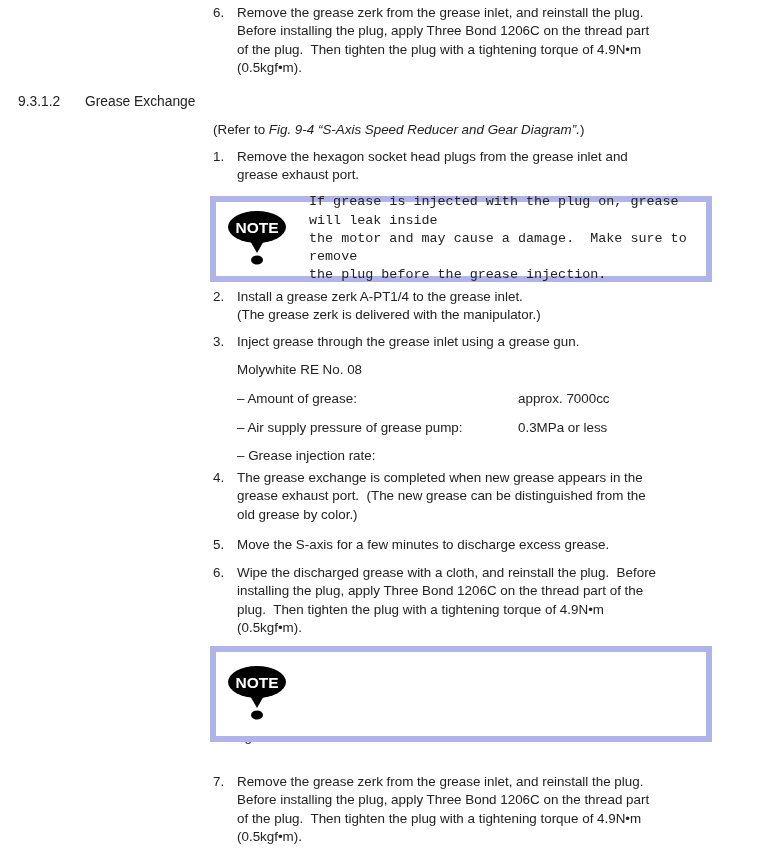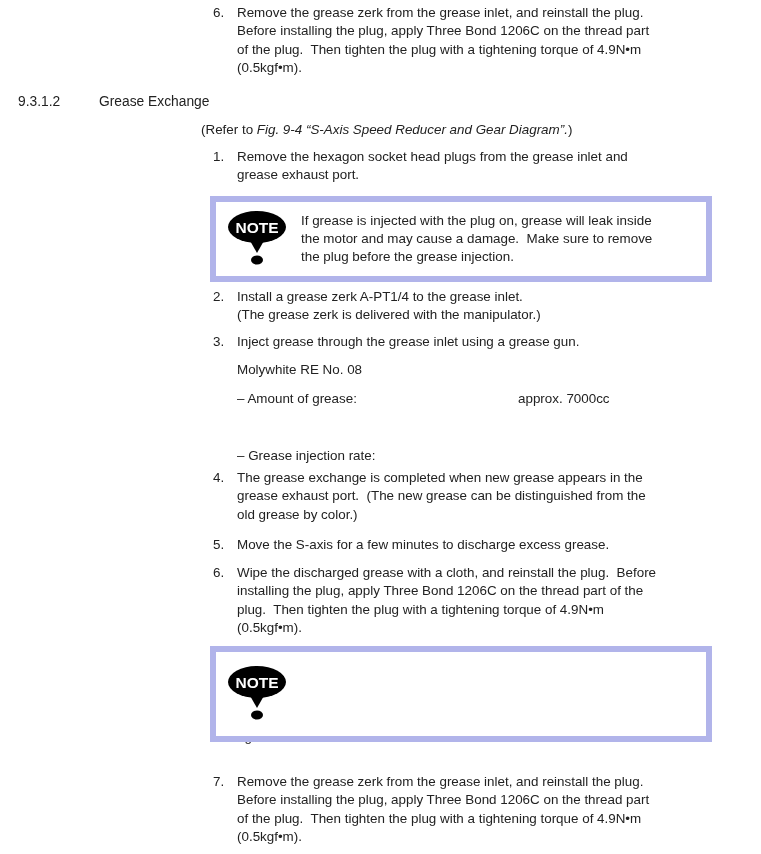--- a/index.html
+++ b/index.html
@@ -26,21 +26,21 @@
     width: 24px;
     flex: 0 0 24px;
   }
   .step-text { flex: 1; }
   .heading {
     left: 18px;
     display: flex;
     font-size: 13.8px;
   }
   .heading-num { width: 67px; flex: 0 0 67px; }
-  .refer { left: 201px; }
+  .refer { left: 213px; }
   .refer .it { font-style: italic; }
   .spec-row {
     left: 237px;
     display: flex;
     width: 480px;
   }
   .spec-label { width: 281px; flex: 0 0 281px; }
   .note-box {
     left: 210px;
     width: 502px;
@@ -51,42 +51,43 @@
     padding-left: 6px;
   }
   .note-icon-wrap {
     width: 66px;
     flex: 0 0 66px;
     display: flex;
     justify-content: flex-end;
     align-items: center;
   }
   .note-text {
-    margin-left: 13px;
+    margin-left: 21px;
     flex: 1;
+    font-family: Liberation Mono, monospace;
   }
   svg text {
     font-family: "Liberation Sans", sans-serif;
     font-weight: bold;
   }
 </style>
 </head>
 <body>
 
 <div class="page">
 
   <div class="abs step" style="top:4px;">
     <div class="step-num">6.</div>
     <div class="step-text t">Remove the grease zerk from the grease inlet, and reinstall the plug.
 Before installing the plug, apply Three Bond 1206C on the thread part
 of the plug.  Then tighten the plug with a tightening torque of 4.9N•m
 (0.5kgf•m).</div>
   </div>
 
-  <div class="abs heading" style="top:93px;gap:14px;">
+  <div class="abs heading" style="top:93px;">
     <div class="heading-num">9.3.1.2</div>
     <div>Grease Exchange</div>
   </div>
 
   <div class="abs refer" style="top:121px;"><span>(Refer to </span><span class="it">Fig. 9-4 “S-Axis Speed Reducer and Gear Diagram”.</span><span>)</span></div>
 
   <div class="abs step" style="top:148px;">
     <div class="step-num">1.</div>
     <div class="step-text t">Remove the hexagon socket head plugs from the grease inlet and
 grease exhaust port.</div>
@@ -116,20 +117,24 @@
     <div class="step-num">3.</div>
     <div class="step-text t">Inject grease through the grease inlet using a grease gun.</div>
   </div>
 
   <div class="abs spec-row" style="top:361px;">
     <div>Molywhite RE No. 08</div>
   </div>
   <div class="abs spec-row" style="top:390px;">
     <div class="spec-label">– Amount of grease:</div>
     <div>approx. 7000cc</div>
+  </div>
+  <div class="abs spec-row" style="top:419px;">
+    <div class="spec-label">– Air supply pressure of grease pump:</div>
+    <div>0.3MPa or less</div>
   </div>
   <div class="abs spec-row" style="top:447px;flex-direction:column;">
     <div class="spec-label">– Grease injection rate:</div>
     <div>8g/s or less</div>
   </div>
 
   <div class="abs step" style="top:469px;">
     <div class="step-num">4.</div>
     <div class="step-text t">The grease exchange is completed when new grease appears in the
 grease exhaust port.  (The new grease can be distinguished from the

